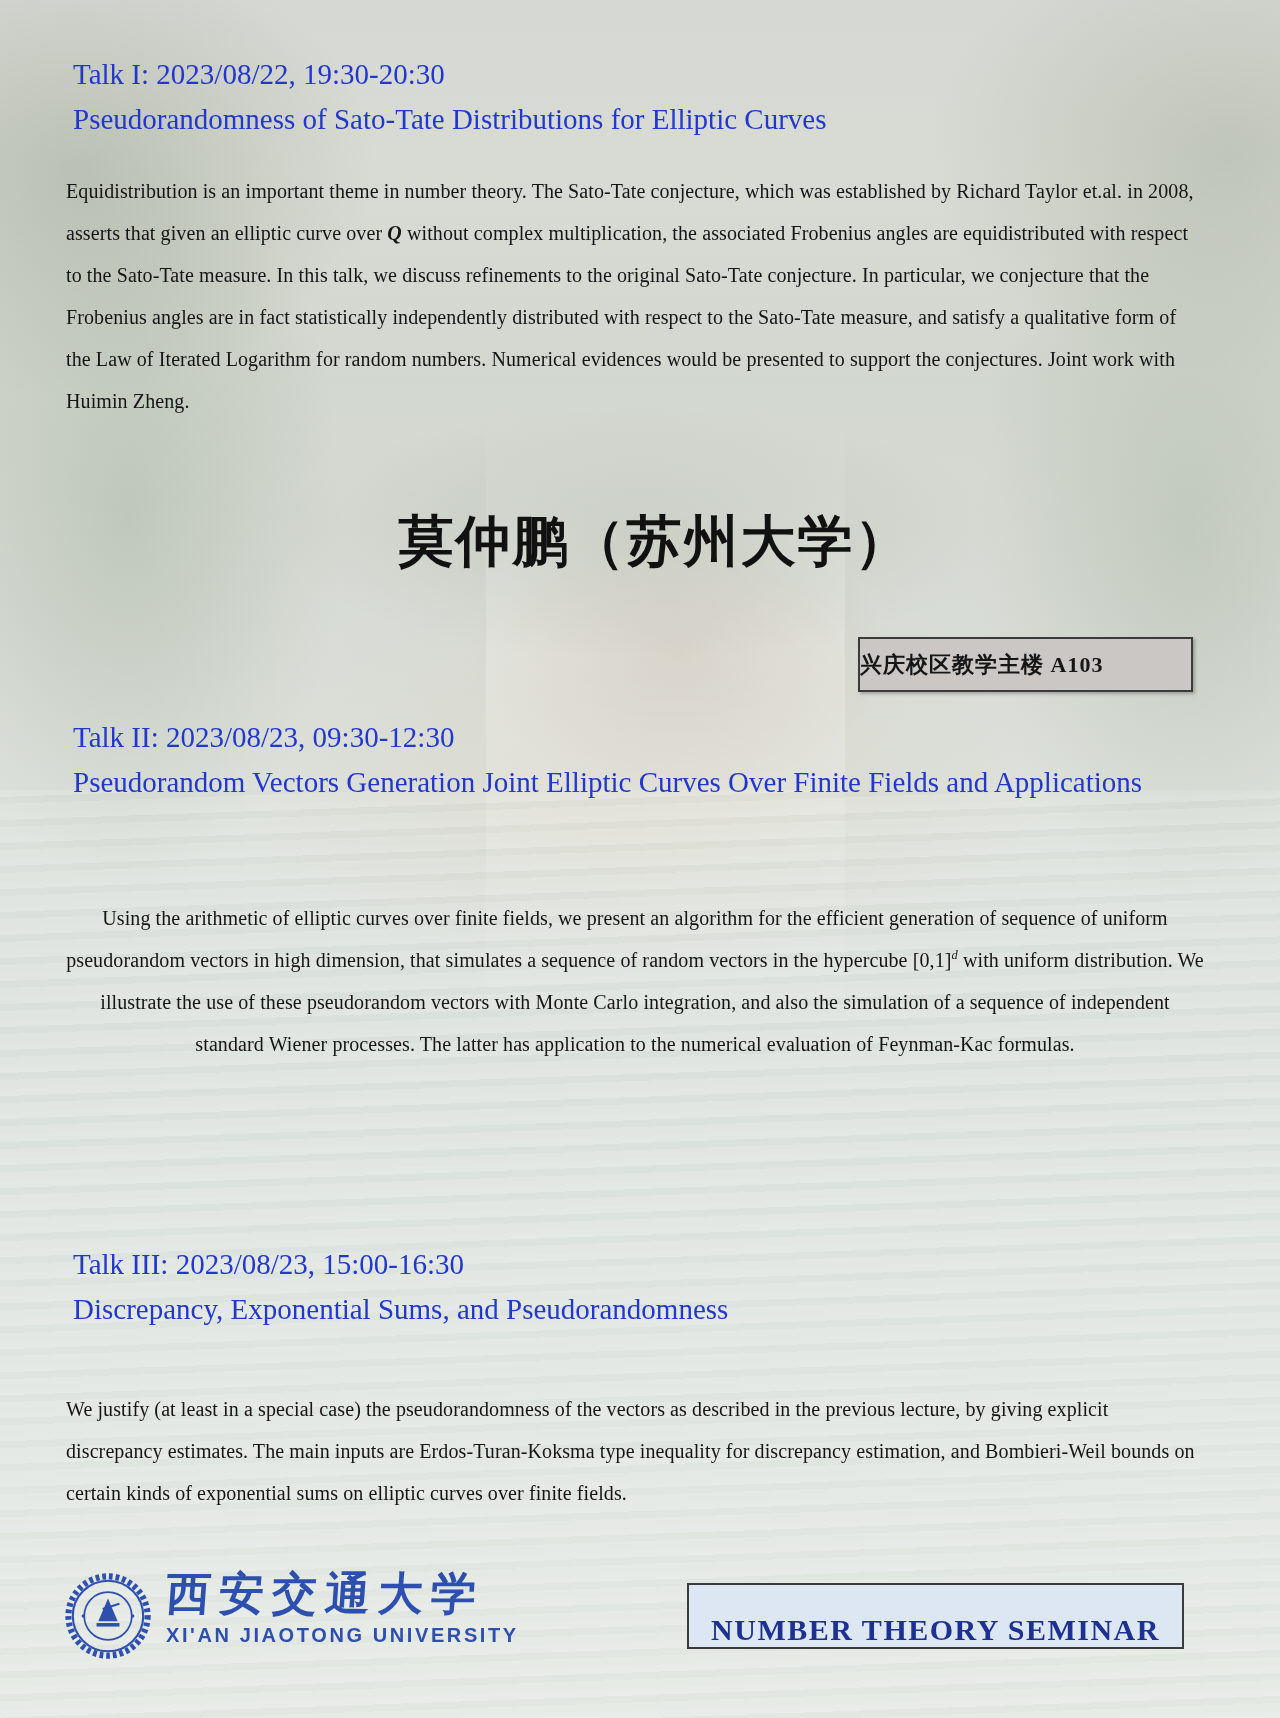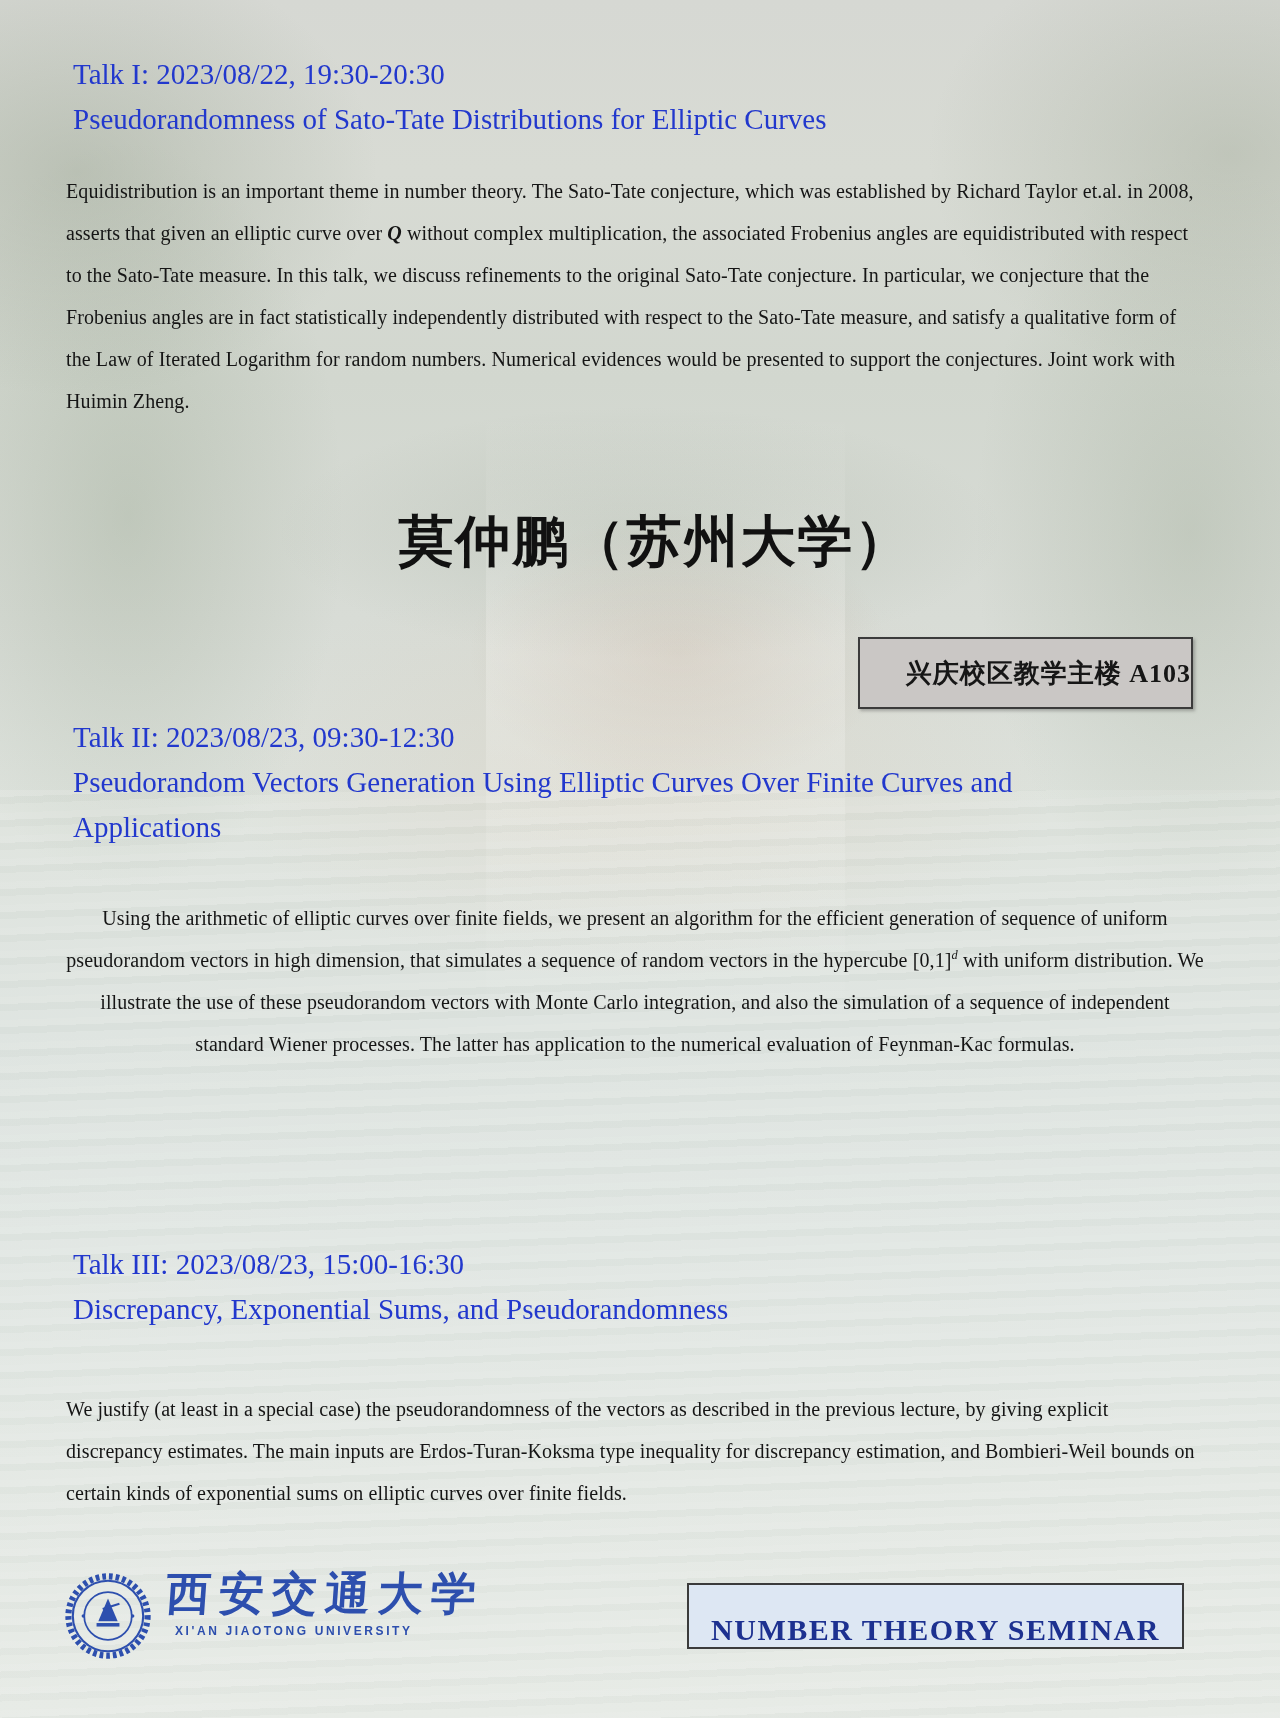--- a/index.html
+++ b/index.html
@@ -51,24 +51,24 @@
   .sup { vertical-align:super; font-size:0.62em; font-style:italic; line-height:0; }
 
   
   .speaker {
     left:0; top:505px; width:100%; text-align:center;
     font-size:55px; font-weight:bold; color:#111; letter-spacing:2px;padding-left:15px;
   }
 
   
   .loc-badge {
-    top:637px; right:87px; width:335px; height:72px; box-sizing:border-box;
+    top:637px; right:87px; width:335px; height:55px; box-sizing:border-box;
     background:var(--locbg); border:2px solid var(--border);
-    display:flex; align-items:center; justify-content:flex-end;
-    font-size:26px; font-weight:bold; color:#161616; letter-spacing:1px;
+    display:flex; align-items:center; justify-content:flex-start;
+    font-size:22px; font-weight:bold; color:#161616; letter-spacing:1px;
     box-shadow:2px 2px 3px rgba(60,60,60,0.35);
   }
 
   
   .sem-badge {
     top:1583px; left:687px; width:497px; height:66px; box-sizing:border-box;
     background:var(--sembg); border:2px solid var(--border);
     display:flex; align-items:flex-end; justify-content:center;
     font-size:30px; font-weight:bold; color:var(--navy); letter-spacing:1.5px;
   }
@@ -76,22 +76,22 @@
   
   .logo { left:64px; top:1568px; width:470px; height:110px; display:flex; align-items:flex-start; }
   .seal { width:88px; height:88px; flex:0 0 auto; margin-top:4px; }
   .logo-text { margin-left:14px; }
   .logo-cn {
     font-size:45px; font-weight:bold; color:var(--logo); letter-spacing:8px;
     transform:skewX(-4deg); line-height:52px; white-space:nowrap;
   }
   .logo-en {
     font-family:"Liberation Sans", sans-serif;
-    font-size:12px; font-weight:bold; color:var(--logo); letter-spacing:2.6px;
-    margin-top:4px; white-space:nowrap;margin-left:9px;
+    font-size:20px; font-weight:bold; color:var(--logo); letter-spacing:2.6px;
+    margin-top:4px; white-space:nowrap;
   }
 </style>
 </head>
 <body>
 
 <div class="poster" style="--blue:#2238cd; --navy:#1d3190; --sembg:#dde7f3; --locbg:#cac7c5; --border:#3b3b3b; --logo:#2d4fae;">
 
   <div class="bg"></div>
 
   <div class="layer talk-head" style="top:52px;">
@@ -104,21 +104,21 @@
   </div>
 
   <div class="layer speaker">莫仲鹏（苏州大学）</div>
 
   <div class="layer loc-badge">
     <span>兴庆校区教学主楼 A103</span>
   </div>
 
   <div class="layer talk-head" style="top:715px;">
     <span class="t-date">Talk II: 2023/08/23, 09:30-12:30</span>
-    <span class="t-title" style="max-width:1075px;">Pseudorandom Vectors Generation Using Elliptic Curves Over Finite Curves and Applications</span>
+    <span class="t-title" style="max-width:1075px;">Pseudorandom Vectors Generation Joint Elliptic Curves Over Finite Fields and Applications</span>
   </div>
 
   <div class="layer abstract" style="top:897px;text-align:center;">
     <span>Using the arithmetic of elliptic curves over finite fields, we present an algorithm for the efficient generation of sequence of uniform pseudorandom vectors in high dimension, that simulates a sequence of random vectors in the hypercube [0,1]</span><span class="sup">d</span><span> with uniform distribution. We illustrate the use of these pseudorandom vectors with Monte Carlo integration, and also the simulation of a sequence of independent standard Wiener processes. The latter has application to the numerical evaluation of Feynman-Kac formulas.</span>
   </div>
 
   <div class="layer talk-head" style="top:1242px;">
     <span class="t-date">Talk III: 2023/08/23, 15:00-16:30</span>
     <span class="t-title">Discrepancy, Exponential Sums, and Pseudorandomness</span>
   </div>

